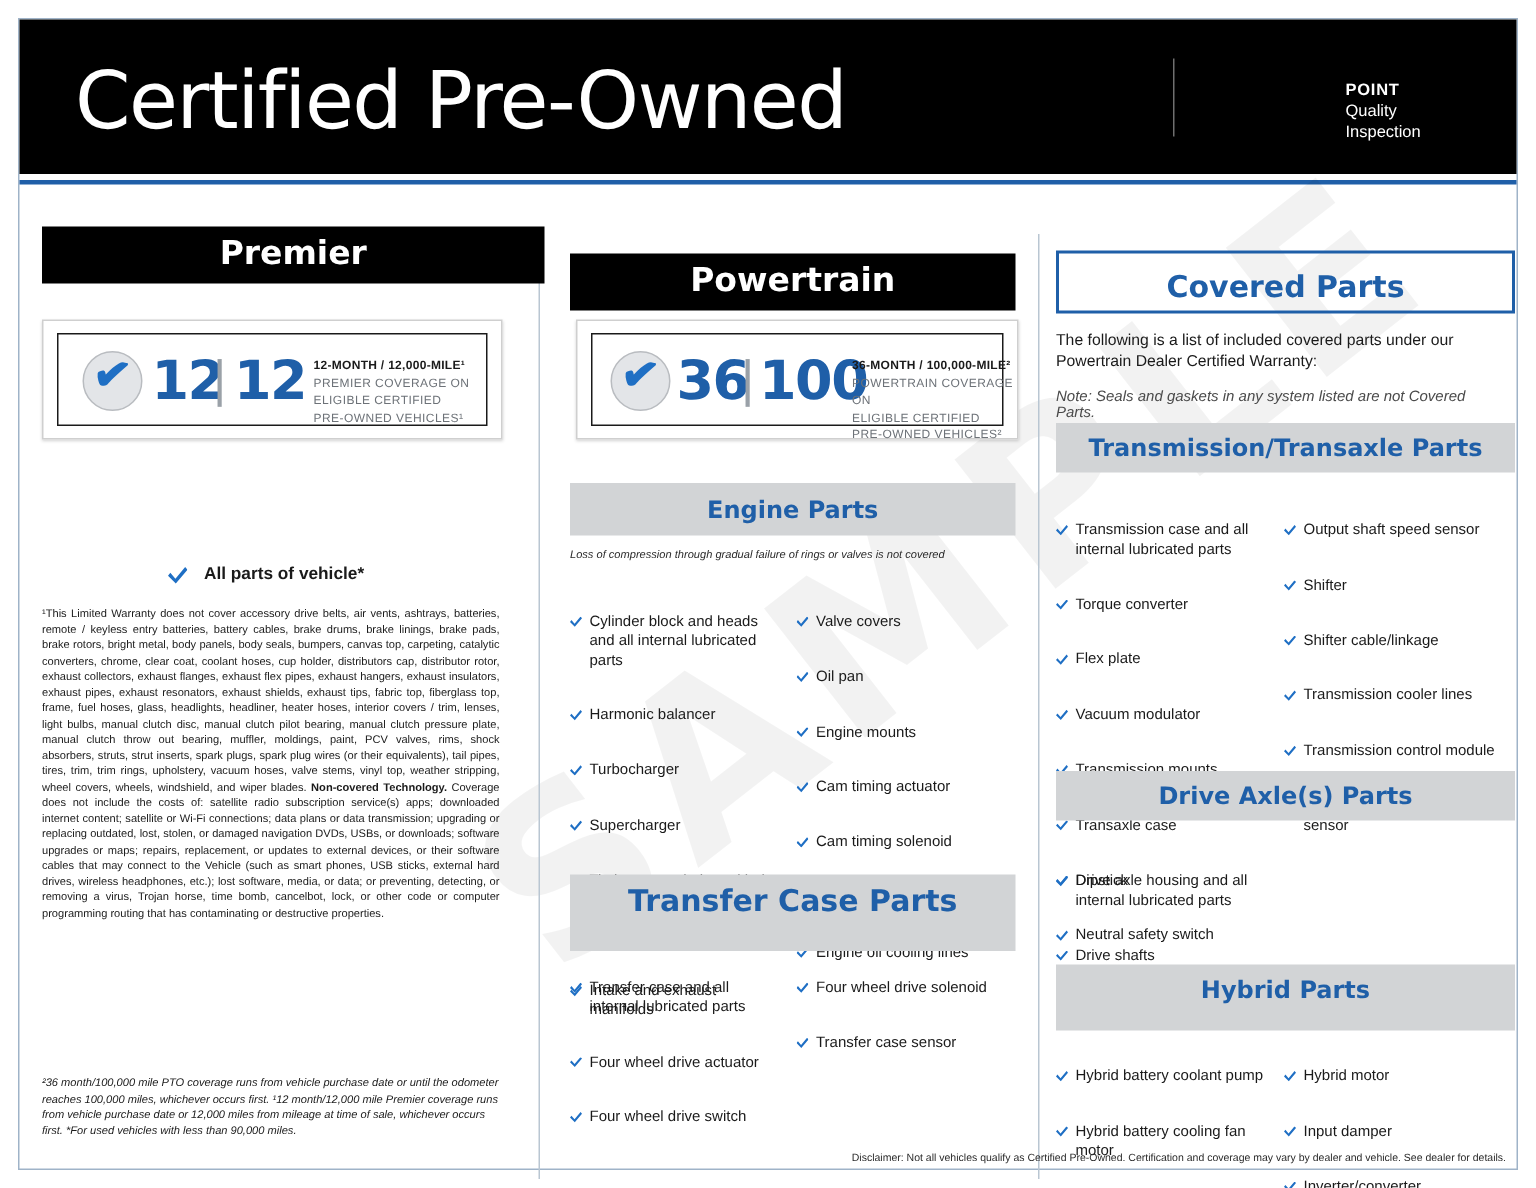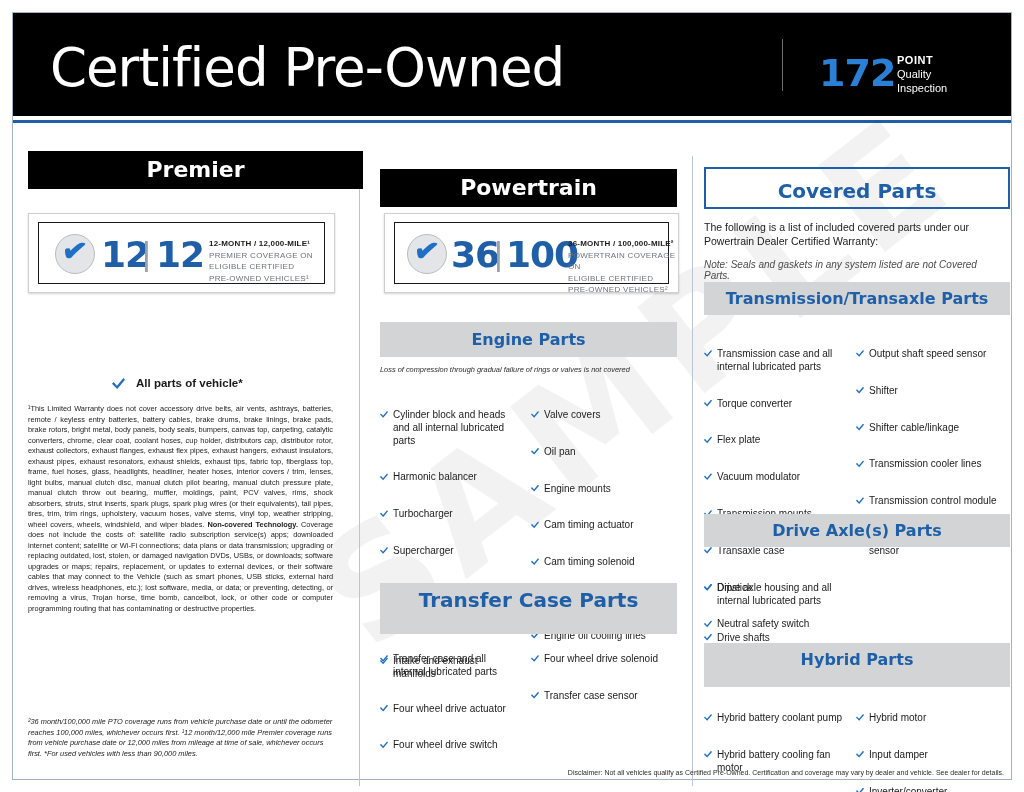--- a/index.html
+++ b/index.html
@@ -190,21 +190,20 @@
 </style>
 </head>
 <body>
 
 <div class="page">
   <div class="frame-border"></div>
 
   <div class="header">
     <div class="header-title">Certified Pre-Owned</div>
     <div class="header-divider"></div>
-    <div class="header-172">172</div>
     <div class="header-point">POINT</div>
     <div class="header-quality">Quality</div>
     <div class="header-inspection">Inspection</div>
   </div>
   <div class="header-rule"></div>
 
   <div class="watermark">SAMPLE</div>
 
   <div class="vsep one"></div>
   <div class="vsep two"></div>

